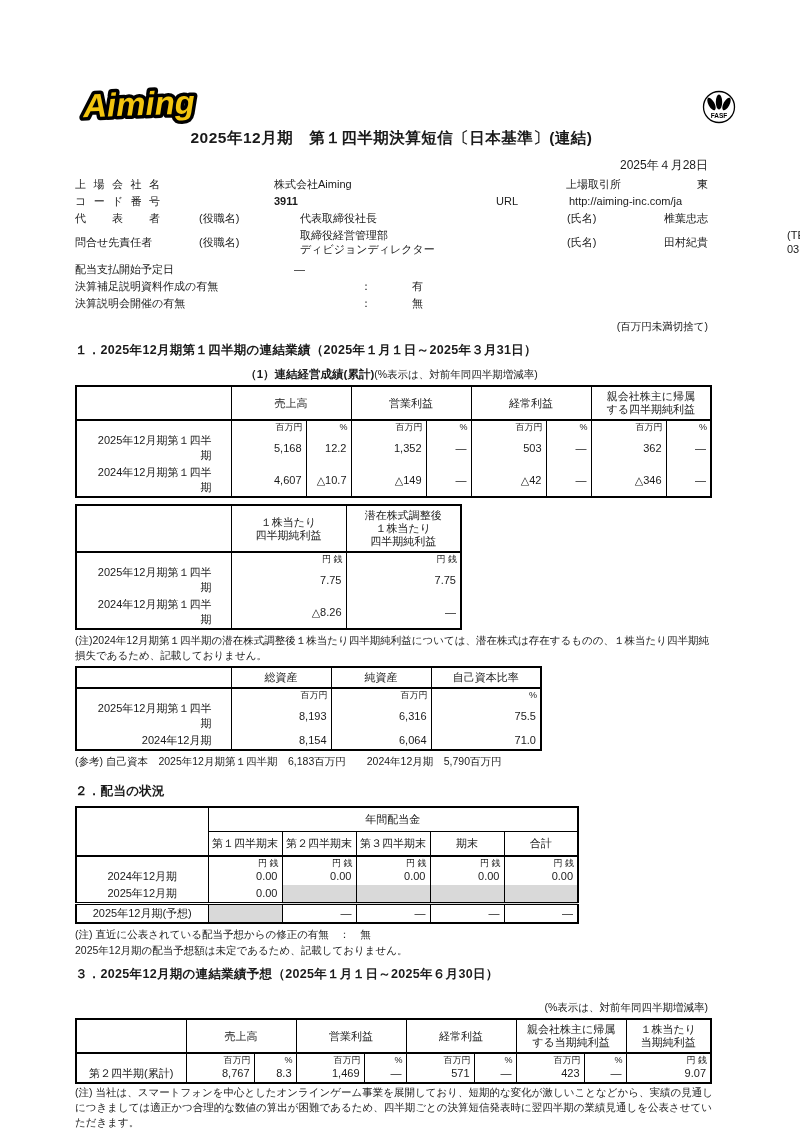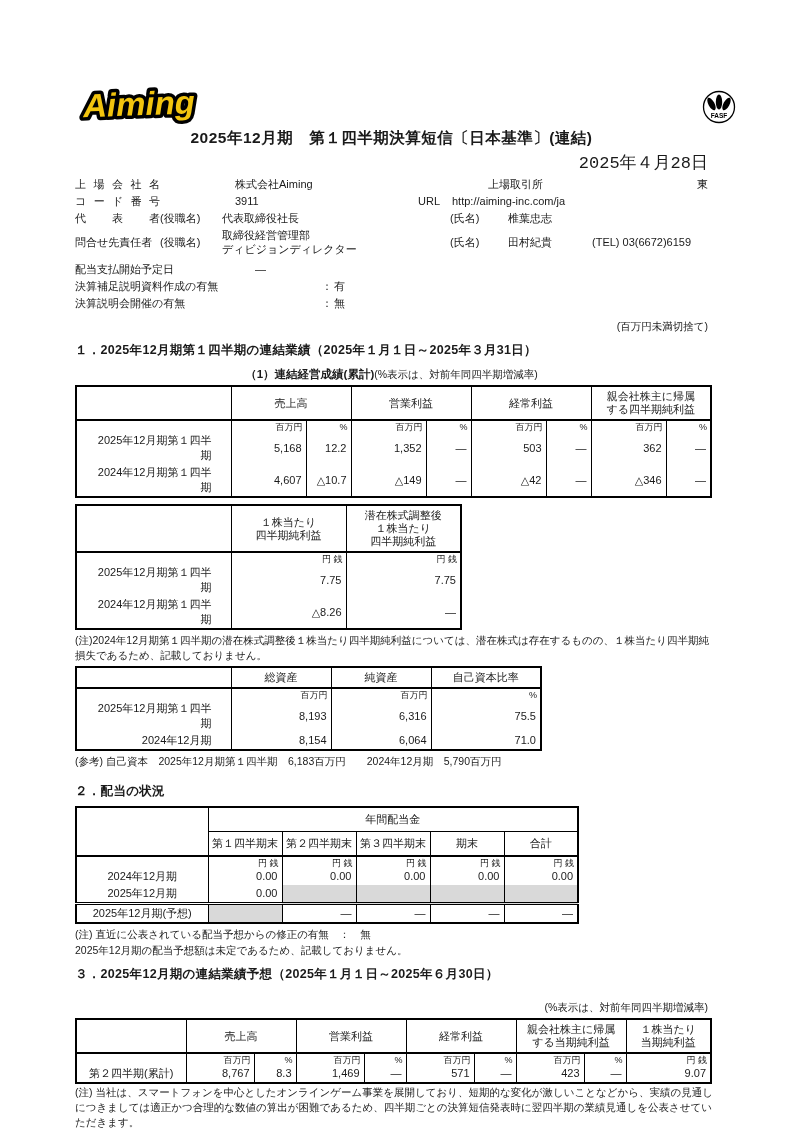--- a/index.html
+++ b/index.html
@@ -9,31 +9,31 @@
     font-family: "Liberation Sans", "DejaVu Sans", sans-serif;
     color: #1a1a1a; font-size: 11px; overflow: hidden; position: relative;
   }
   .page { position: absolute; left: 0; top: 0; width: 800px; height: 1131px; padding: 78px 92px 0 75px; }
 
   .top-row { position: relative; height: 48px; }
   .logo-svg { position: absolute; left: 2px; top: 0; }
   .seal-svg { position: absolute; right: -32px; top: 8px; }
 
   .doc-title { text-align: center; font-size: 15.5px; font-weight: 600; margin-top: 2px; letter-spacing: .5px; }
-  .doc-date { text-align: right; font-size: 17px; margin-top: 2px; font-family: Liberation Mono, monospace; }
+  .doc-date { text-align: right; font-size: 12px; margin-top: 8px; }
 
   .info { margin-top: 3px; }
-  .irow { display: flex; align-items: center; margin-top: 3px; line-height: 14px; }
+  .irow { display: flex; align-items: center; margin-top: 3px; line-height: 14px; gap: 39px; }
   .lblA { width: 85px; flex: none; text-align-last: justify; }
   .roleL { width: 62px; flex: none; }
   .titleC { width: 228px; flex: none; white-space: pre-line; }
   .nameL { width: 58px; flex: none; }
   .nameV { width: 84px; flex: none; }
   .compV { width: 328px; flex: none; }
-  .codeV { width: 258px; flex: none; }
+  .codeV { width: 258px; flex: none; font-weight: bold; }
   .urlL { width: 34px; flex: none; }
   .exchV { margin-left: auto; }
   .lblB { width: 180px; flex: none; }
   .lblC { width: 245px; flex: none; }
   .sepC { width: 14px; flex: none; text-align: center; }
 
   .rounding { text-align: right; font-size: 10.5px; margin-top: 10px; }
   .sec-h { font-size: 12.5px; font-weight: 600; margin-top: 8px; letter-spacing: .3px; }
   .sub-row { display: flex; justify-content: center; align-items: flex-end; margin-top: 8px; }
   .sub-h { font-size: 11.5px; font-weight: 600; }

